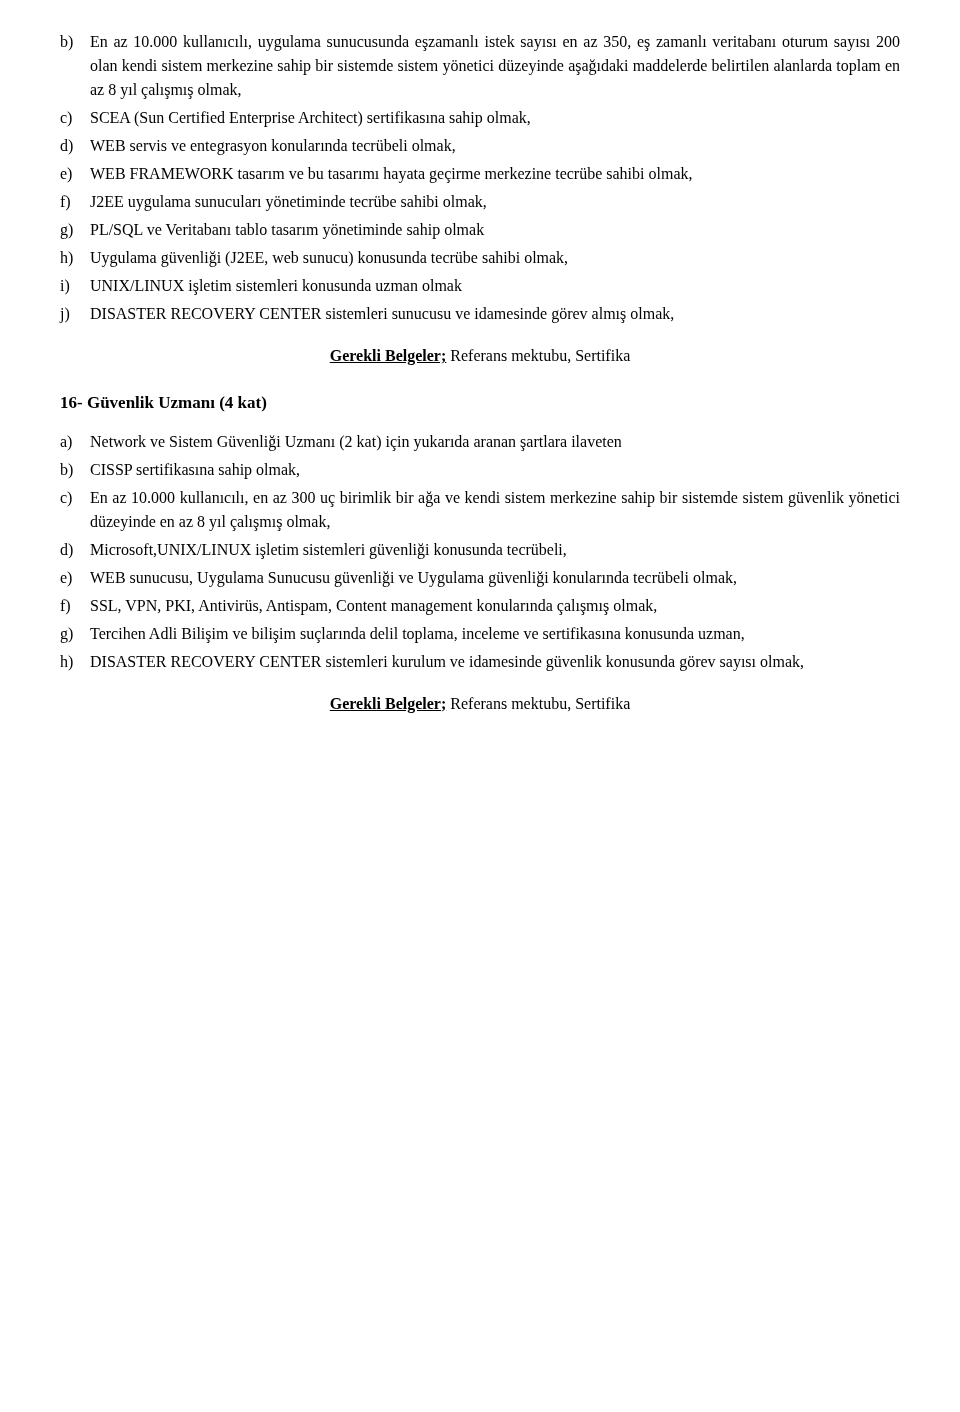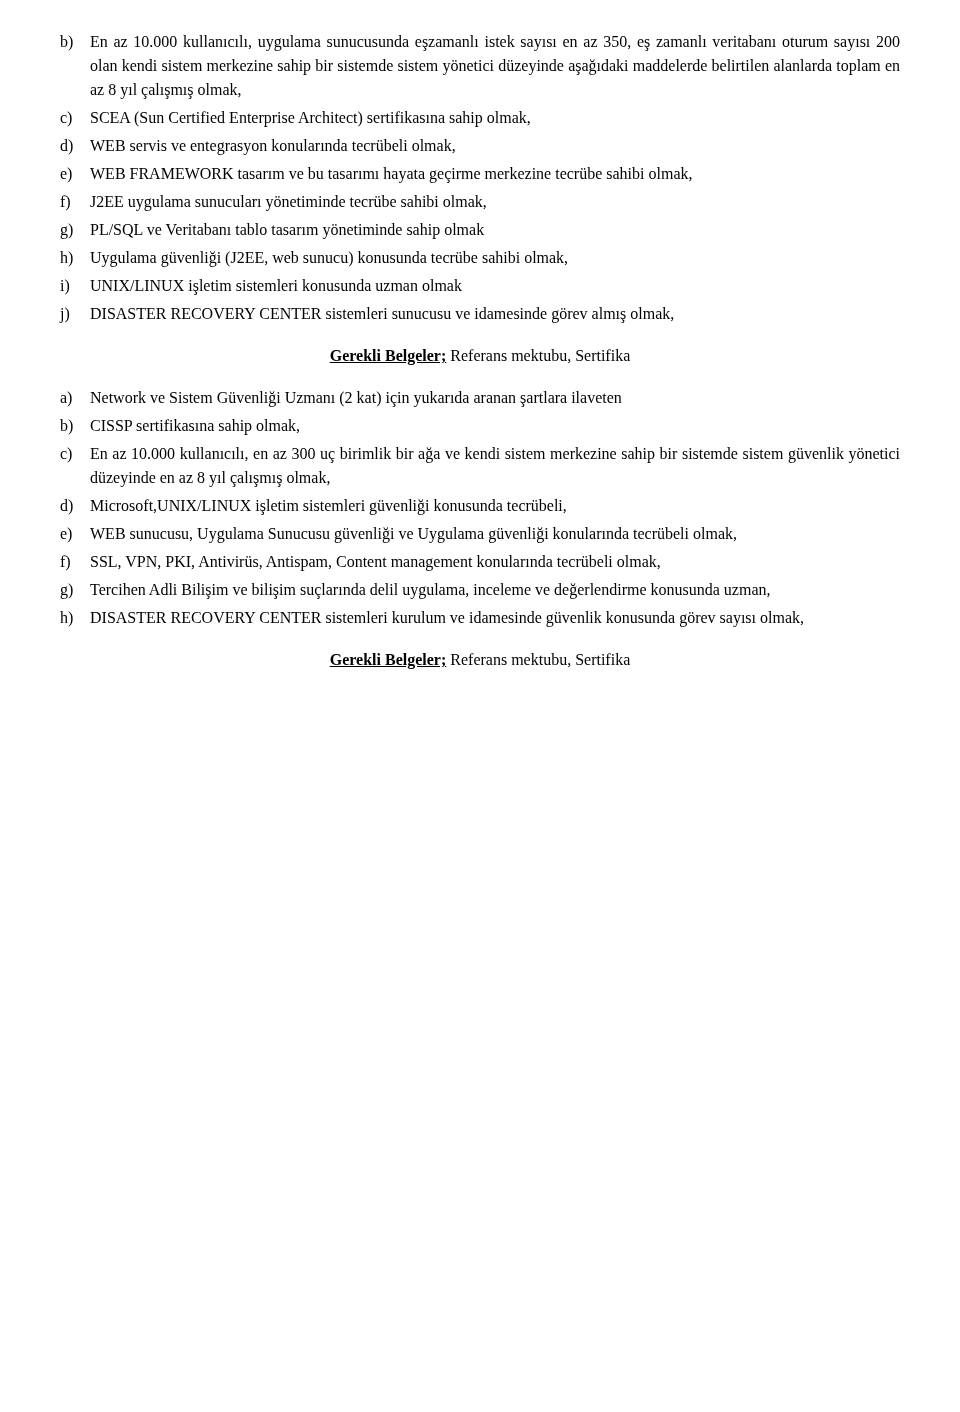--- a/index.html
+++ b/index.html
@@ -91,20 +91,21 @@
     <div class="list-item">
       <span class="list-label">j)</span>
       <span class="list-text">DISASTER RECOVERY CENTER sistemleri sunucusu ve idamesinde görev almış olmak,</span>
     </div>
   </div>
 
   <div class="gerekli-line">
     <span class="underline">Gerekli Belgeler;</span><span> Referans mektubu, Sertifika</span>
   </div>
 
+  <div class="section-title">16- Güvenlik Uzmanı (4 kat)</div>
 
   <div class="list-section">
     <div class="list-item">
       <span class="list-label">a)</span>
       <span class="list-text">Network ve Sistem Güvenliği Uzmanı (2  kat) için yukarıda aranan şartlara ilaveten</span>
     </div>
     <div class="list-item">
       <span class="list-label">b)</span>
       <span class="list-text">CISSP sertifikasına sahip olmak,</span>
     </div>
@@ -115,25 +116,25 @@
     <div class="list-item">
       <span class="list-label">d)</span>
       <span class="list-text">Microsoft,UNIX/LINUX işletim sistemleri güvenliği konusunda tecrübeli,</span>
     </div>
     <div class="list-item">
       <span class="list-label">e)</span>
       <span class="list-text">WEB sunucusu, Uygulama Sunucusu güvenliği ve Uygulama güvenliği konularında tecrübeli olmak,</span>
     </div>
     <div class="list-item">
       <span class="list-label">f)</span>
-      <span class="list-text">SSL, VPN, PKI, Antivirüs, Antispam, Content management konularında tecrübeli olmak,</span>
+      <span class="list-text">SSL, VPN, PKI, Antivirüs, Antispam, Content management konularında çalışmış olmak,</span>
     </div>
     <div class="list-item">
       <span class="list-label">g)</span>
-      <span class="list-text">Tercihen Adli Bilişim ve bilişim suçlarında delil uygulama, inceleme ve değerlendirme konusunda uzman,</span>
+      <span class="list-text">Tercihen Adli Bilişim ve bilişim suçlarında delil toplama, inceleme ve sertifikasına konusunda uzman,</span>
     </div>
     <div class="list-item">
       <span class="list-label">h)</span>
       <span class="list-text">DISASTER RECOVERY CENTER sistemleri kurulum ve idamesinde güvenlik konusunda görev sayısı olmak,</span>
     </div>
   </div>
 
   <div class="gerekli-line">
     <span class="underline">Gerekli Belgeler;</span><span> Referans mektubu, Sertifika</span>
   </div>

